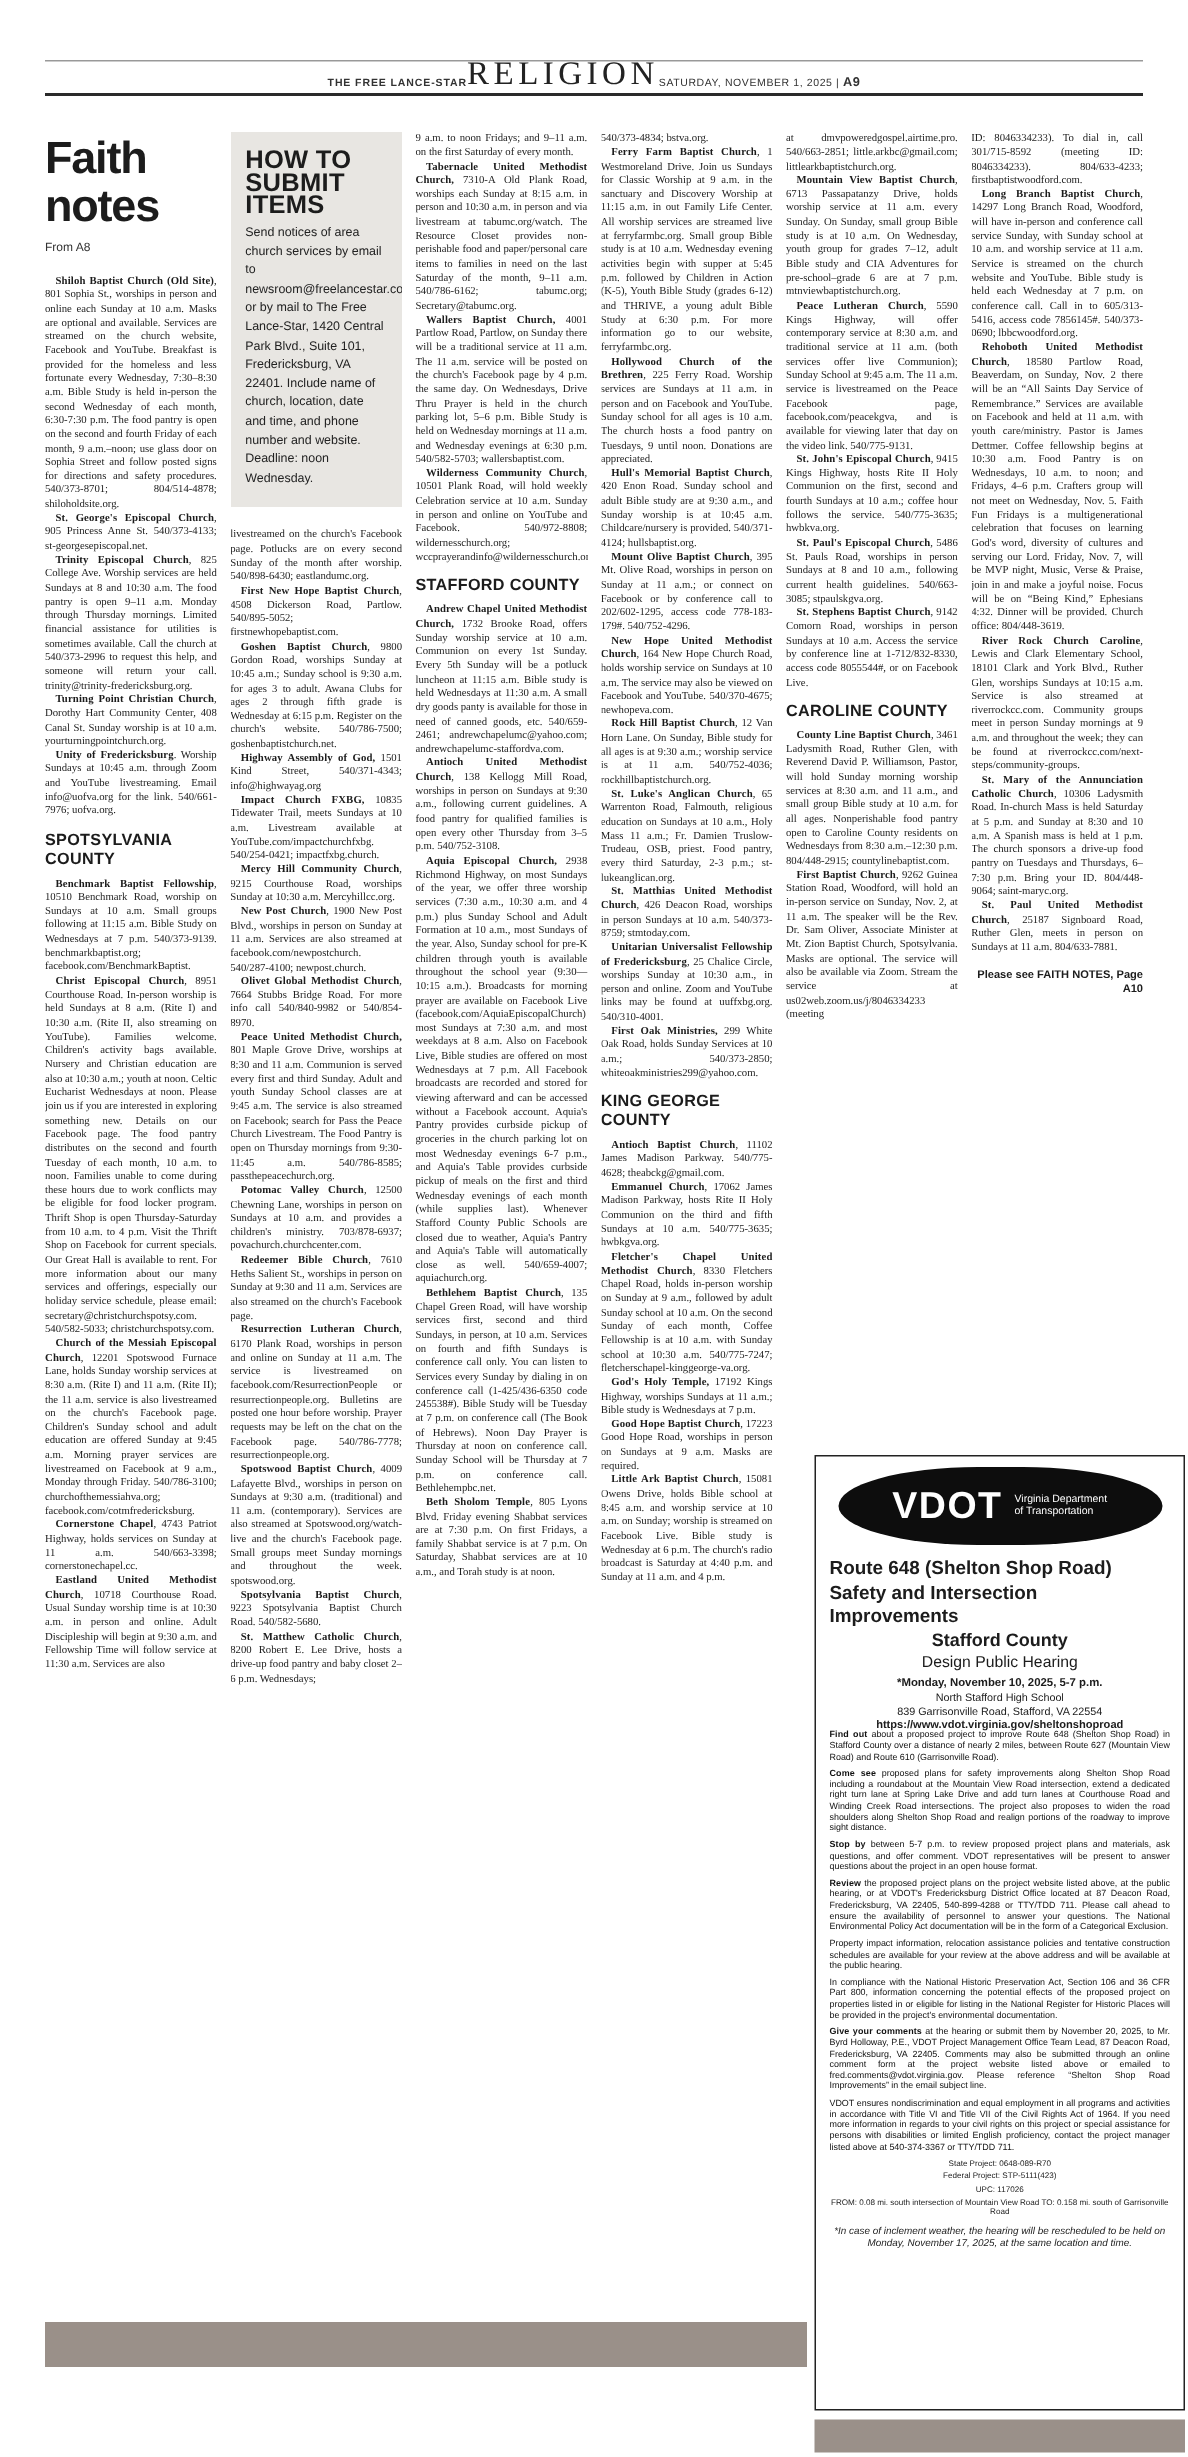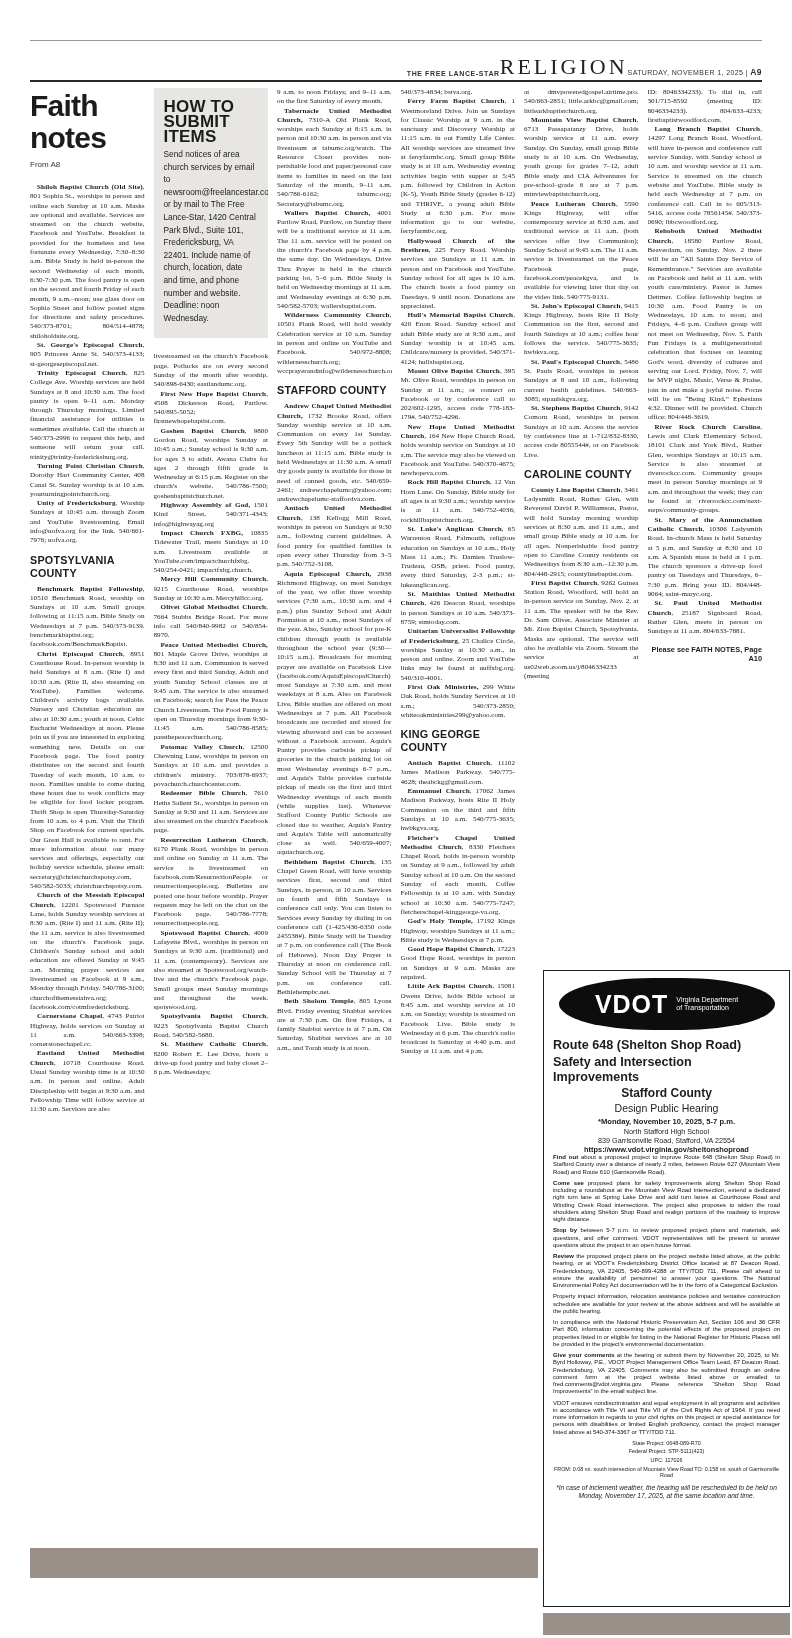--- a/index.html
+++ b/index.html
@@ -1,23 +1,23 @@
 <!DOCTYPE html>
 <html><head>
 <meta charset="utf-8">
 <style>
   html,body{margin:0;padding:0;background:#ffffff;}
   body{width:792px;height:1638px;position:relative;overflow:hidden;
        font-family:"Liberation Serif",serif;color:#1c1c1c;
        -webkit-font-smoothing:antialiased;}
 
   
-  .masthead{position:absolute;left:30px;top:40px;width:732px;height:42px;
+  .masthead{position:absolute;left:30px;top:40px;width:732px;height:24px;
     border-top:1px solid #999;border-bottom:2px solid #2a2a2a;
-    display:flex;align-items:flex-end;justify-content:flex-end;
+    display:flex;align-items:flex-end;justify-content:center;
     padding-bottom:3px;box-sizing:border-box;}
   .mast-left{font-family:"Liberation Sans",sans-serif;font-size:7px;
     letter-spacing:.6px;font-weight:bold;color:#333;}
   .mast-center{font-family:"Liberation Serif",serif;font-size:22px;
     letter-spacing:3px;color:#222;line-height:20px;}
   .mast-right{font-family:"Liberation Sans",sans-serif;font-size:7px;
     letter-spacing:.4px;color:#333;}
   .mast-right b{font-size:8.5px;}
 
   
@@ -110,20 +110,21 @@
       <h2>HOW TO SUBMIT ITEMS</h2>
       <p>Send notices of area church services by email to newsroom@freelancestar.com or by mail to The Free Lance-Star, 1420 Central Park Blvd., Suite 101, Fredericksburg, VA 22401. Include name of church, location, date and time, and phone number and website. Deadline: noon Wednesday.</p>
     </div>
     <div>
         <p class="entry cont">livestreamed on the church's Facebook page. Potlucks are on every second Sunday of the month after worship. 540/898-6430; eastlandumc.org.</p>
         <p class="entry"><b>First New Hope Baptist Church</b>, 4508 Dickerson Road, Partlow. 540/895-5052; firstnewhopebaptist.com.</p>
         <p class="entry"><b>Goshen Baptist Church</b>, 9800 Gordon Road, worships Sunday at 10:45 a.m.; Sunday school is 9:30 a.m. for ages 3 to adult. Awana Clubs for ages 2 through fifth grade is Wednesday at 6:15 p.m. Register on the church's website. 540/786-7500; goshenbaptistchurch.net.</p>
         <p class="entry"><b>Highway Assembly of God,</b> 1501 Kind Street, 540/371-4343; info@highwayag.org</p>
         <p class="entry"><b>Impact Church FXBG,</b> 10835 Tidewater Trail, meets Sundays at 10 a.m. Livestream available at YouTube.com/impactchurchfxbg. 540/254-0421; impactfxbg.church.</p>
         <p class="entry"><b>Mercy Hill Community Church</b>, 9215 Courthouse Road, worships Sunday at 10:30 a.m. Mercyhillcc.org.</p>
+        <p class="entry"><b>New Post Church</b>, 1900 New Post Blvd., worships in person on Sunday at 11 a.m. Services are also streamed at facebook.com/newpostchurch. 540/287-4100; newpost.church.</p>
         <p class="entry"><b>Olivet Global Methodist Church</b>, 7664 Stubbs Bridge Road. For more info call 540/840-9982 or 540/854-8970.</p>
         <p class="entry"><b>Peace United Methodist Church,</b> 801 Maple Grove Drive, worships at 8:30 and 11 a.m. Communion is served every first and third Sunday. Adult and youth Sunday School classes are at 9:45 a.m. The service is also streamed on Facebook; search for Pass the Peace Church Livestream. The Food Pantry is open on Thursday mornings from 9:30-11:45 a.m. 540/786-8585; passthepeacechurch.org.</p>
         <p class="entry"><b>Potomac Valley Church</b>, 12500 Chewning Lane, worships in person on Sundays at 10 a.m. and provides a children's ministry. 703/878-6937; povachurch.churchcenter.com.</p>
         <p class="entry"><b>Redeemer Bible Church</b>, 7610 Heths Salient St., worships in person on Sunday at 9:30 and 11 a.m. Services are also streamed on the church's Facebook page.</p>
         <p class="entry"><b>Resurrection Lutheran Church</b>, 6170 Plank Road, worships in person and online on Sunday at 11 a.m. The service is livestreamed on facebook.com/ResurrectionPeople or resurrectionpeople.org. Bulletins are posted one hour before worship. Prayer requests may be left on the chat on the Facebook page. 540/786-7778; resurrectionpeople.org.</p>
         <p class="entry"><b>Spotswood Baptist Church</b>, 4009 Lafayette Blvd., worships in person on Sundays at 9:30 a.m. (traditional) and 11 a.m. (contemporary). Services are also streamed at Spotswood.org/watch-live and the church's Facebook page. Small groups meet Sunday mornings and throughout the week. spotswood.org.</p>
         <p class="entry"><b>Spotsylvania Baptist Church</b>, 9223 Spotsylvania Baptist Church Road. 540/582-5680.</p>
         <p class="entry"><b>St. Matthew Catholic Church</b>, 8200 Robert E. Lee Drive, hosts a drive-up food pantry and baby closet 2–6 p.m. Wednesdays;</p>
       </div>
   </div>

